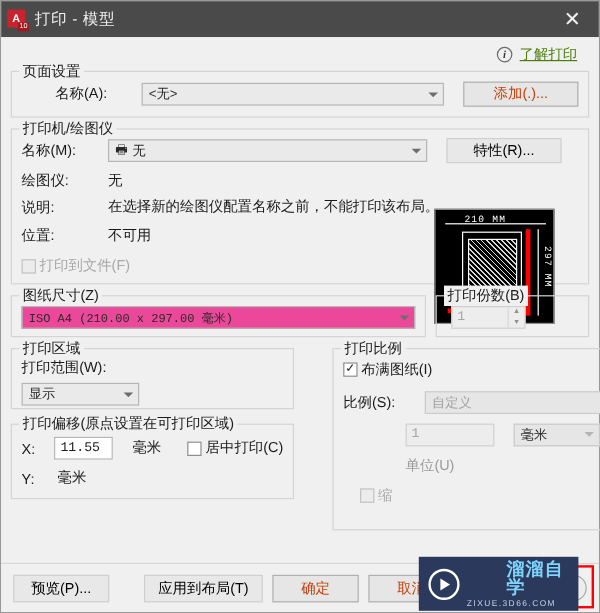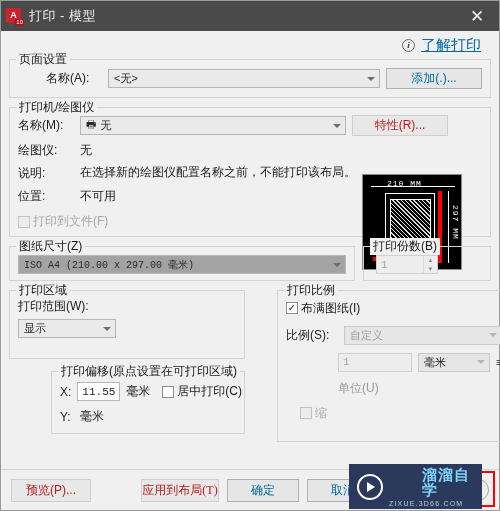--- a/index.html
+++ b/index.html
@@ -75,21 +75,21 @@
     height: 20px; padding-right: 10px; gap: 6px;
   }
   .info-icon {
     width: 13px; height: 13px; border-radius: 50%;
     border: 1px solid #6a6a6a; color: #3a3a3a;
     font-size: 9px; font-weight: bold; font-style: italic;
     line-height: 11px; text-align: center;
     font-family: "Liberation Serif", serif;
   }
   .help-link {
-    font-size: 15px; color: #0369a1;
+    font-size: 12px; color: #4d7c0f;
     text-decoration: underline; cursor: pointer;
     white-space: nowrap;
   }
 
   
   .group {
     position: relative;
     border: 1px solid #d4d4d4;
     margin-top: 9px;
     padding: 6px 8px 8px 8px;
@@ -97,59 +97,59 @@
   }
   .group > .group-title {
     position: absolute;
     top: -9px; left: 6px;
     background: #f0f0f0;
     padding: 0 3px;
     font-size: 12px; color: #1a1a1a;
     white-space: nowrap;
   }
 
-  .row { display: flex; align-items: center; gap: 6px; }
+  .row { display: flex; align-items: center; gap: 16px; }
   .lbl { font-size: 12px; color: #1a1a1a; white-space: nowrap; }
   .lbl.dim { color: #9b9b9b; }
 
   
   .combo {
     position: relative;
     height: 19px;
     background: #eaeaea;
     border: 1px solid #b6b6b6;
     display: flex; align-items: center;
     padding: 0 20px 0 5px;
     font-size: 11px; color: #2a2a2a;
     cursor: pointer;
     white-space: nowrap; overflow: hidden;
   }
-  .combo.white { background: #a3a3a3; }
+  .combo.white { background: #ec4899; }
   .combo.disabled { background: #e6e6e6; color: #a0a0a0; border-color: #cacaca; }
   .combo .arrow {
     position: absolute; right: 4px; top: 50%;
     transform: translateY(-50%);
     width: 0; height: 0;
     border-left: 4px solid transparent;
     border-right: 4px solid transparent;
     border-top: 4px solid #6d6d6d;
   }
   .combo.disabled .arrow { border-top-color: #b5b5b5; }
 
   
   .btn {
     height: 21px;
     background: #e6e6e6;
     border: 1px solid #b0b0b0;
-    font-size: 12px; color: #0369a1;
+    font-size: 12px; color: #c2410c;
     display: flex; align-items: center; justify-content: center;
     cursor: pointer; white-space: nowrap;
     padding: 0 8px;
   }
-  .btn.disabled { color: #b91c1c; border-color: #cfcfcf; background: #e8e8e8; }
+  .btn.disabled { color: #000000; border-color: #cfcfcf; background: #e8e8e8; }
 
   
   .tinput {
     height: 19px;
     background: #ffffff;
     border: 1px solid #b6b6b6;
     font-size: 11px; color: #1a1a1a;
     display: flex; align-items: center;
     padding: 0 4px;
     font-family: "Liberation Mono", "DejaVu Sans Mono", monospace;
@@ -390,30 +390,30 @@
             <div class="sbtn">▲</div>
             <div class="sbtn">▼</div>
           </div>
         </div>
       </div>
     </div>
 
     <div style="display:flex;gap:8px;align-items:flex-start;">
 
       <div style="width:236px;flex:0 0 236px;">
-        <div class="group" style="padding-bottom:20px;">
+        <div class="group" style="padding-bottom:2px;">
           <div class="group-title">打印区域</div>
           <div class="lbl" style="margin-top:1px;">打印范围(W):</div>
           <div class="combo" style="margin-top:4px;width:98px;">
             <span>显示</span>
             <span class="arrow"></span>
           </div>
         </div>
 
-        <div class="group" style="padding-bottom:8px;margin-top:12px;margin-left:42px;">
+        <div class="group" style="padding-bottom:8px;margin-top:12px;">
           <div class="group-title">打印偏移(原点设置在可打印区域)</div>
           <div class="row" style="margin-top:4px;">
             <div class="lbl" style="width:14px;">X:</div>
             <div class="tinput" style="width:78px;">11.55</div>
             <div class="lbl">毫米</div>
             <div class="cbox-wrap" style="margin-left:6px;">
               <span class="cbox"></span>
               <span class="cbox-label">居中打印(C)</span>
             </div>
           </div>
@@ -472,21 +472,21 @@
         <div class="wm-title">溜溜自学</div>
         <div class="wm-sub">ZIXUE.3D66.COM</div>
       </div>
     </div>
 
   </div>
 
   <div class="footer">
     <div class="btn disabled" style="width:80px;">预览(P)...</div>
     <div class="f-spacer"></div>
-    <div class="btn disabled" style="width:78px;font-family:Liberation Serif, serif;">应用到布局(T)</div>
+    <div class="btn disabled" style="width:99px;">应用到布局(T)</div>
     <div class="btn" style="width:72px;">确定</div>
     <div class="btn" style="width:72px;">取消</div>
     <div class="btn" style="width:72px;">帮助(H)</div>
     <div class="expand-btn">❯</div>
     <div class="red-focus"></div>
   </div>
 
 </div>
 
 </body></html>

